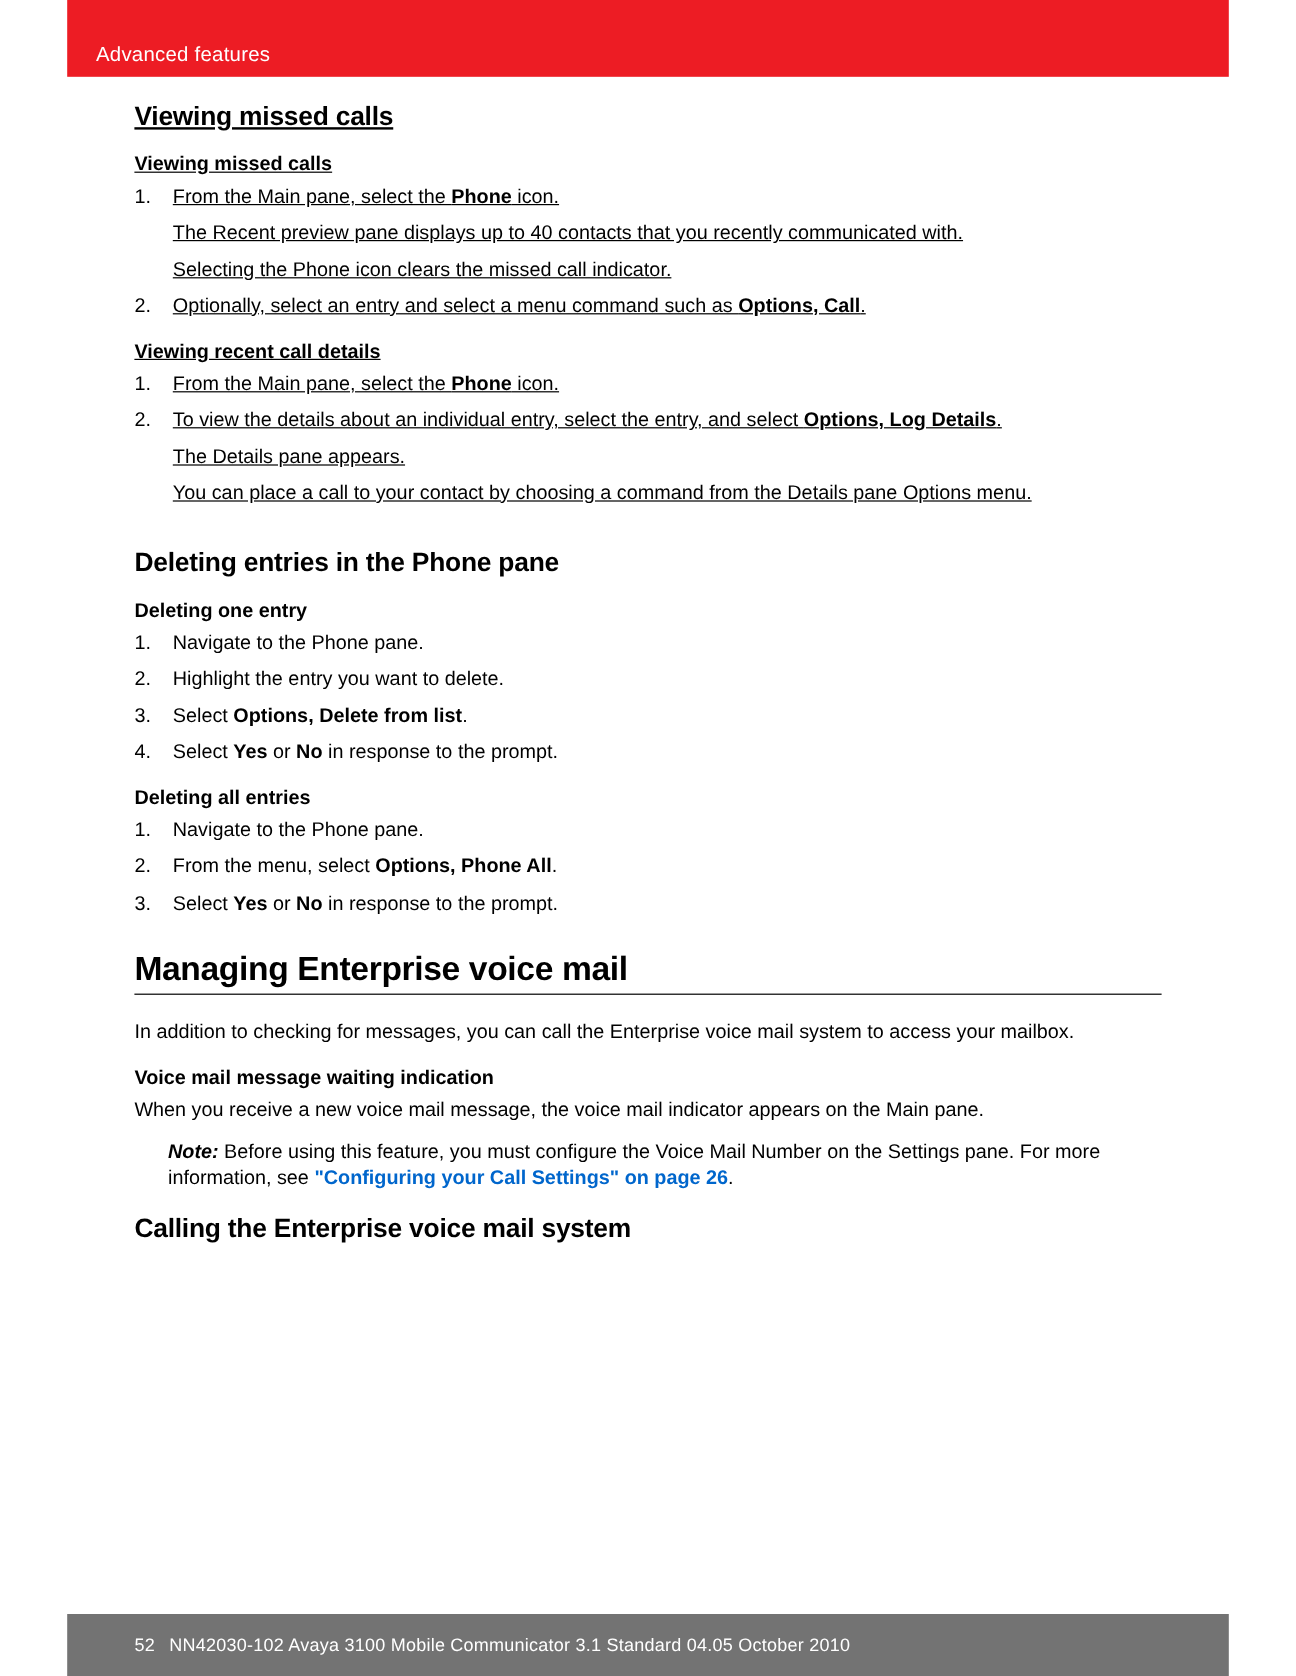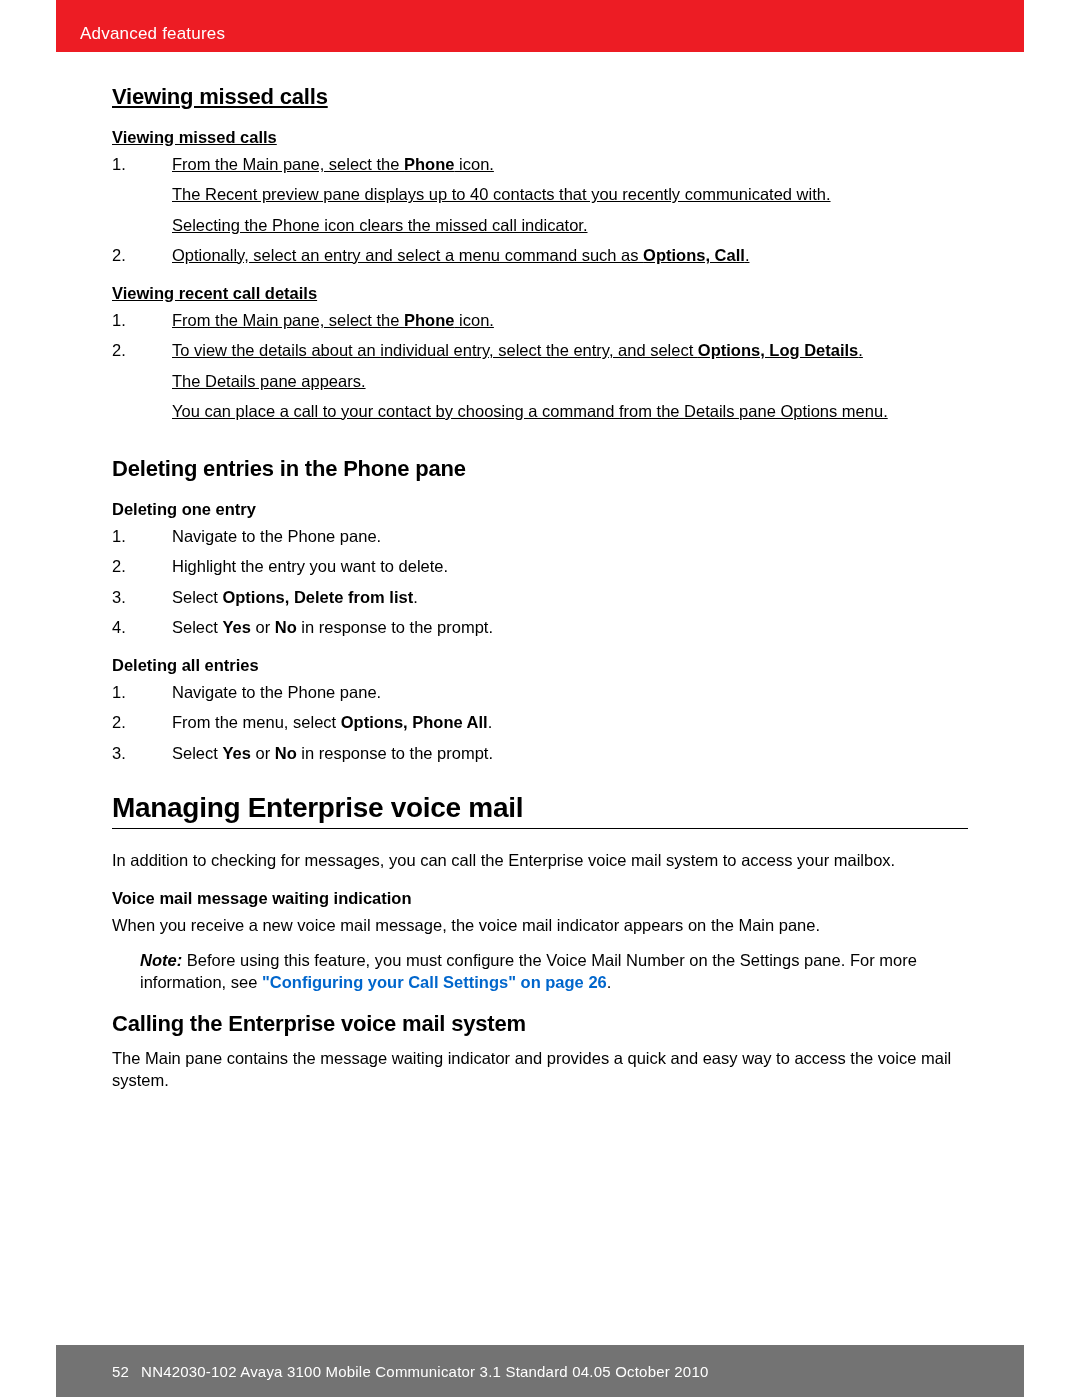--- a/index.html
+++ b/index.html
@@ -12,21 +12,21 @@
     background: #ffffff;
     width: 1080px;
     height: 1397px;
     position: relative;
   }
   .red-header {
     position: absolute;
     top: 0;
     left: 56px;
     right: 56px;
-    height: 52px;
+    height: 64px;
     background: #ed1c24;
     color: #ffffff;
     font-family: "Futura", "Century Gothic", Arial, sans-serif;
     font-size: 17px;
     font-weight: 300;
     letter-spacing: 0.2px;
     display: flex;
     align-items: flex-end;
     padding: 0 0 8px 24px;
   }
@@ -68,21 +68,20 @@
     position: relative;
     margin-bottom: 8px;
   }
   ol li .num {
     position: absolute;
     left: 0;
     top: 0;
   }
   .step-para {
     margin-bottom: 8px;
-    margin-left: 28px;
   }
   .big-heading {
     font-family: "Futura", "Century Gothic", Arial, sans-serif;
     font-weight: 700;
     font-size: 28px;
     margin-top: 28px;
     margin-bottom: 4px;
     letter-spacing: -0.3px;
   }
   .hr {
@@ -223,21 +222,20 @@
 
     <div class="sub-heading">Voice mail message waiting indication</div>
     <div class="body-text">When you receive a new voice mail message, the voice mail indicator appears on the Main pane.</div>
     <div class="note-block">
       <span class="note-label">Note:</span><span> Before using this feature, you must configure the Voice Mail Number on the Settings pane. For more information, see </span><span class="link-text">"Configuring your Call Settings" on page 26</span><span>.</span>
     </div>
   </div>
 
   <div>
     <div class="section-heading">Calling the Enterprise voice mail system</div>
-    <div class="body-text">The Main pane contains the message waiting indicator and provides a quick and easy way to access the voice mail system.</div>
   </div>
 
 </div>
 
 <div class="red-footer">
   <span class="page-num">52</span>
   <span>NN42030-102 Avaya 3100 Mobile Communicator 3.1 Standard 04.05 October 2010</span>
 </div>
 
 </body></html>

